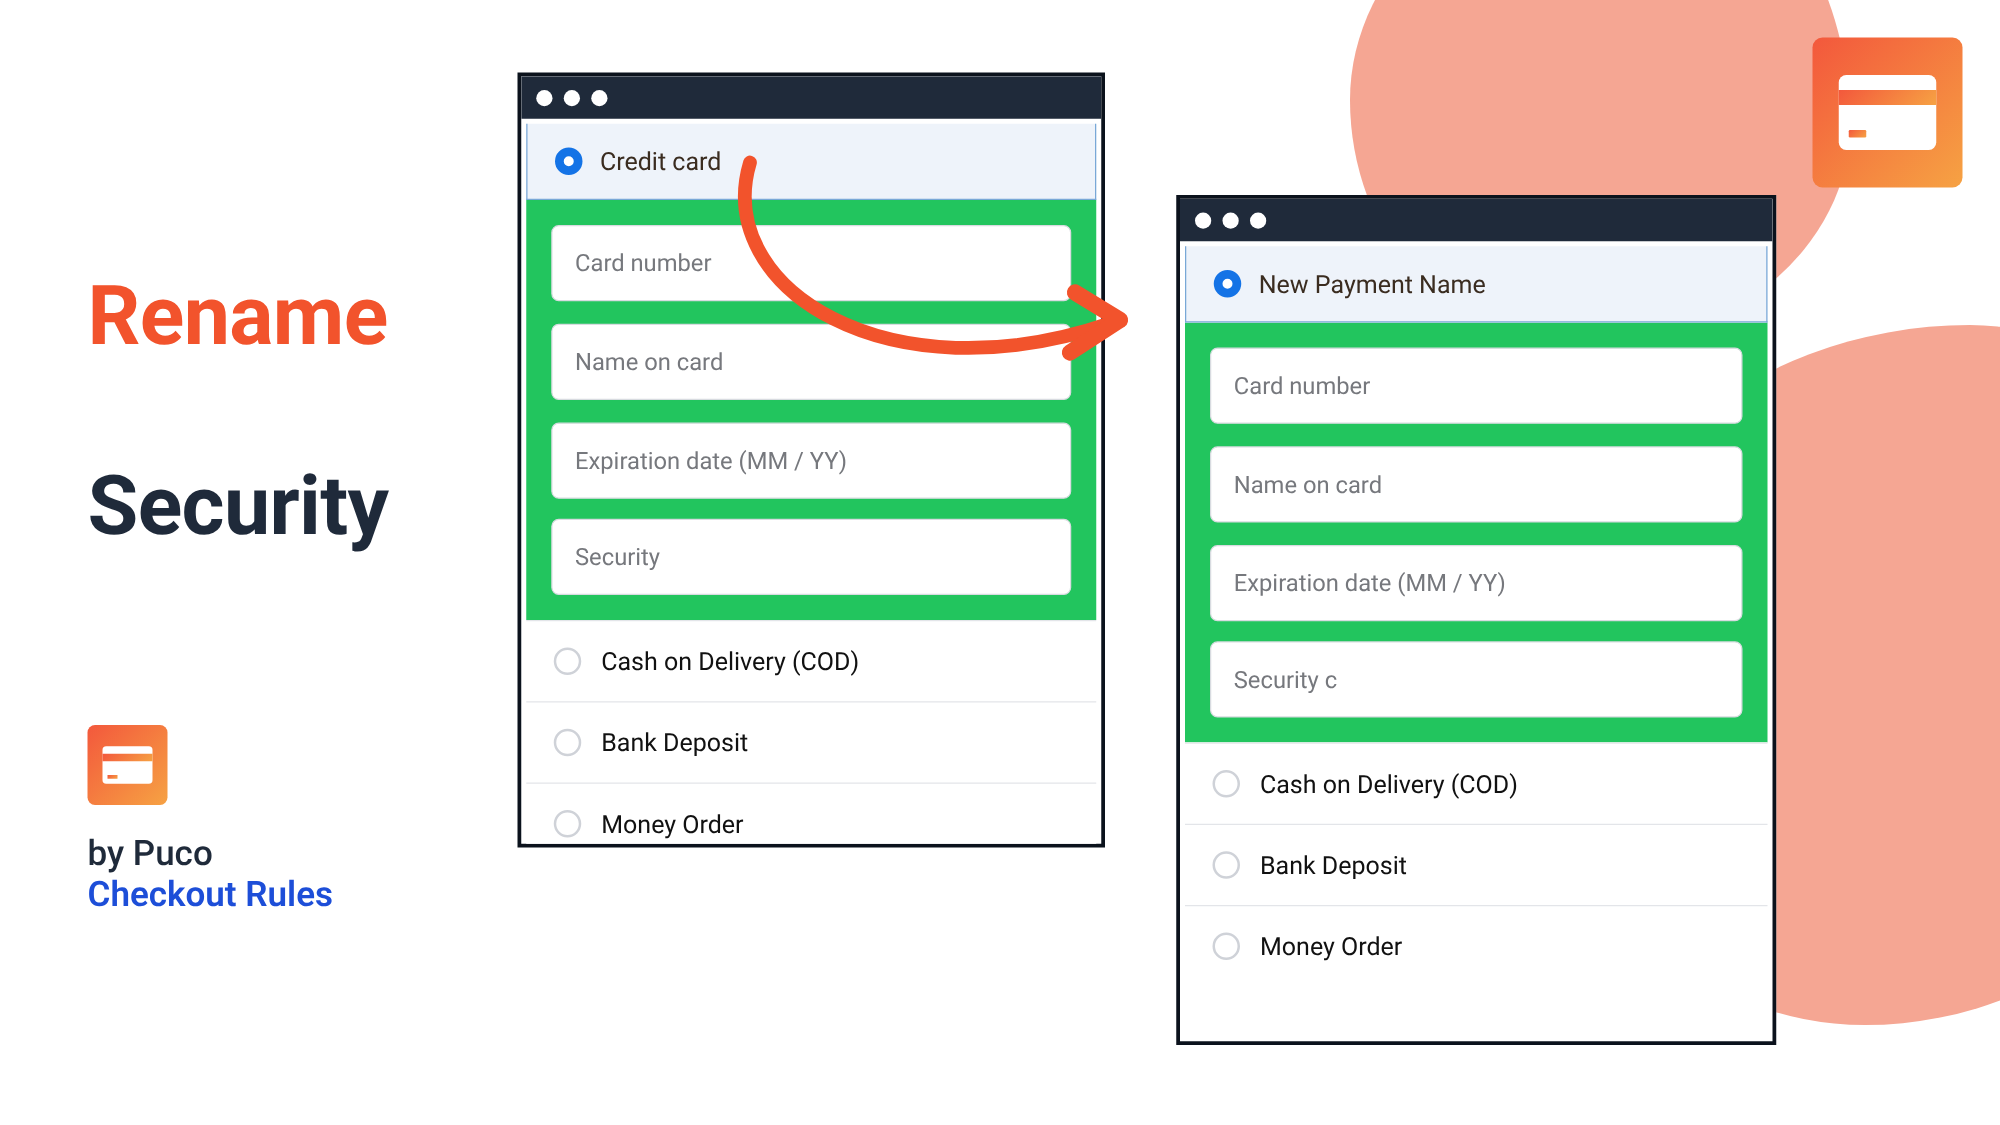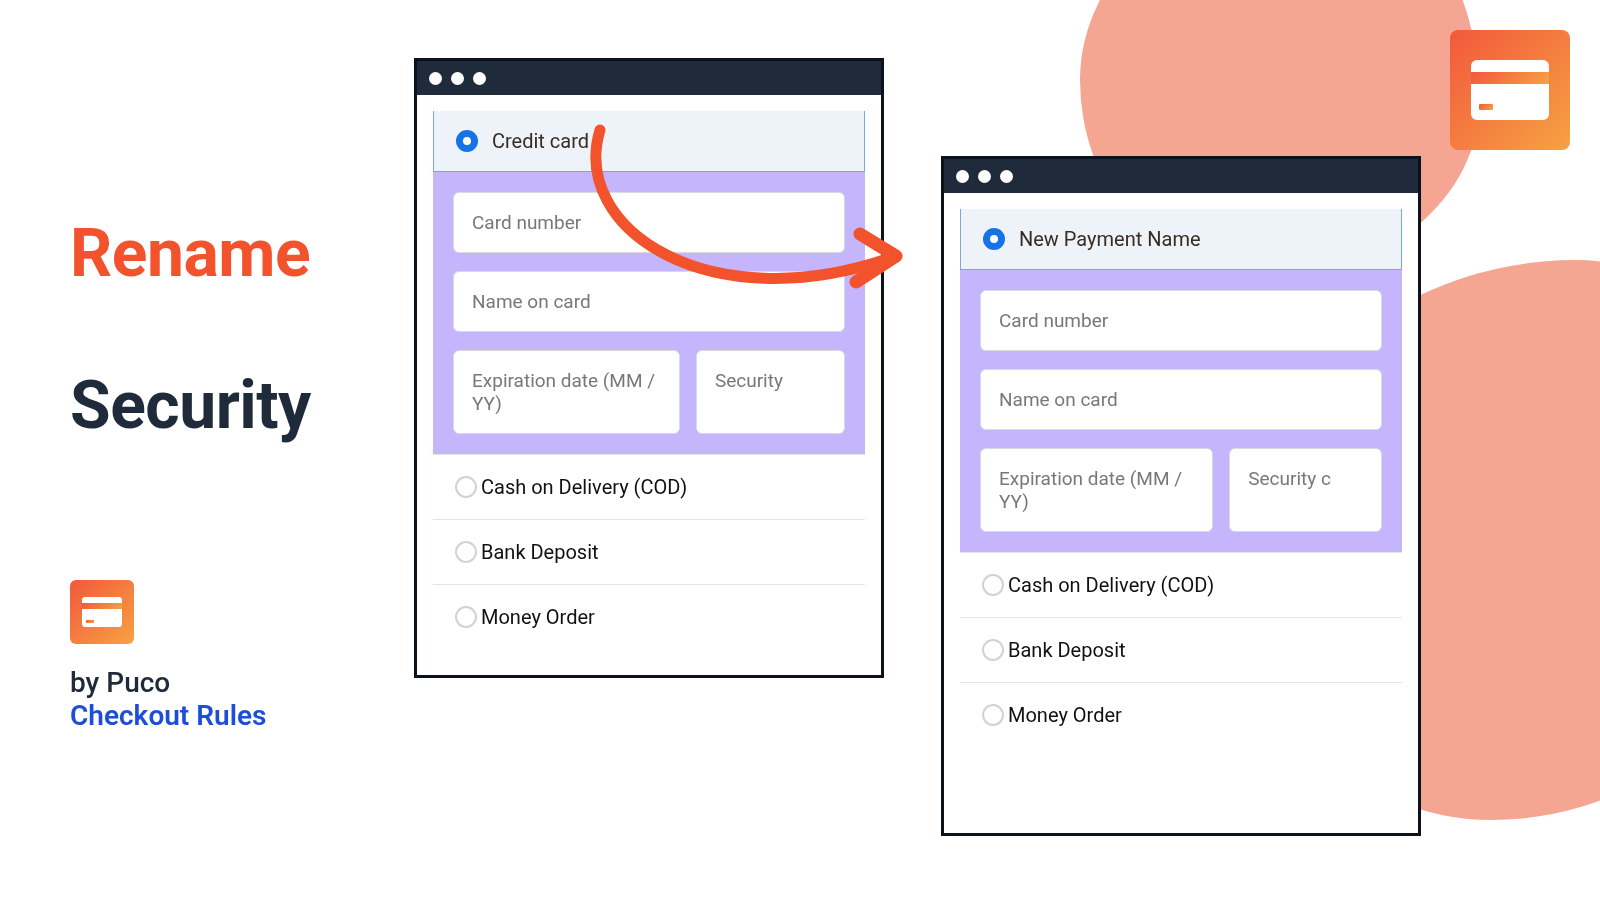--- a/index.html
+++ b/index.html
@@ -108,21 +108,21 @@
   .titlebar {
     height: 34px;
     background: #1f2a3a;
     display: flex;
     align-items: center;
     padding: 0 12px;
     gap: 9px;
   }
   .titlebar .dot { width: 13px; height: 13px; border-radius: 50%; background: #fff; }
 
-  .panel-body { padding: 16px; }
+  .panel-body { padding: 4px; }
 
   .selected-method {
     display: flex;
     align-items: center;
     gap: 14px;
     padding: 18px 22px;
     background: #eef3fa;
     border: 1px solid #79a8d7;
     border-top: none;
     position: relative;
@@ -145,41 +145,41 @@
     bottom: -8px;
     background: #f1a895;
     opacity: 0.9;
     border-radius: 10px 14px 18px 12px / 14px 10px 12px 18px;
     z-index: -1;
   }
   .right-win .highlight-smudge { right: -30px; }
 
   .fields-area {
     padding: 20px;
-    background: #c4b5fd;
+    background: #22c55e;
     display: flex;
     flex-direction: column;
     gap: 18px;
   }
   .field {
     background: #fff;
     border: 1px solid #d8dbe0;
     border-radius: 6px;
     padding: 18px 18px;
     font-size: 19px;
     color: #76787d;
   }
-  .field-row { display: flex; gap: 16px; }
+  .field-row { display: flex; gap: 16px; flex-direction: column; }
   .field-row .field:first-child { flex: 1.7; }
   .field-row .field:last-child { flex: 1; white-space: nowrap; overflow: hidden; }
 
   .option-row {
     display: flex;
     align-items: center;
-    gap: 4px;
+    gap: 16px;
     padding: 20px 22px;
     border-top: 1px solid #e3e5e9;
     background: #fff;
     font-size: 20px;
     color: #111;
   }
   .radio-off {
     width: 22px; height: 22px; border-radius: 50%;
     border: 2px solid #cfd2d8;
     flex-shrink: 0;

